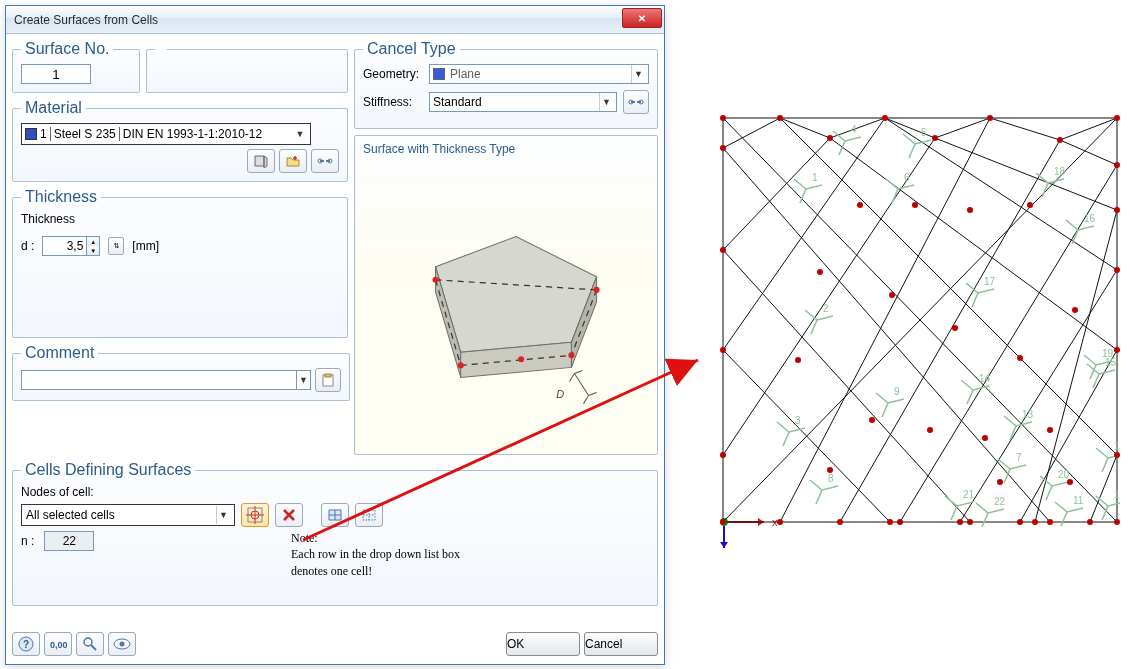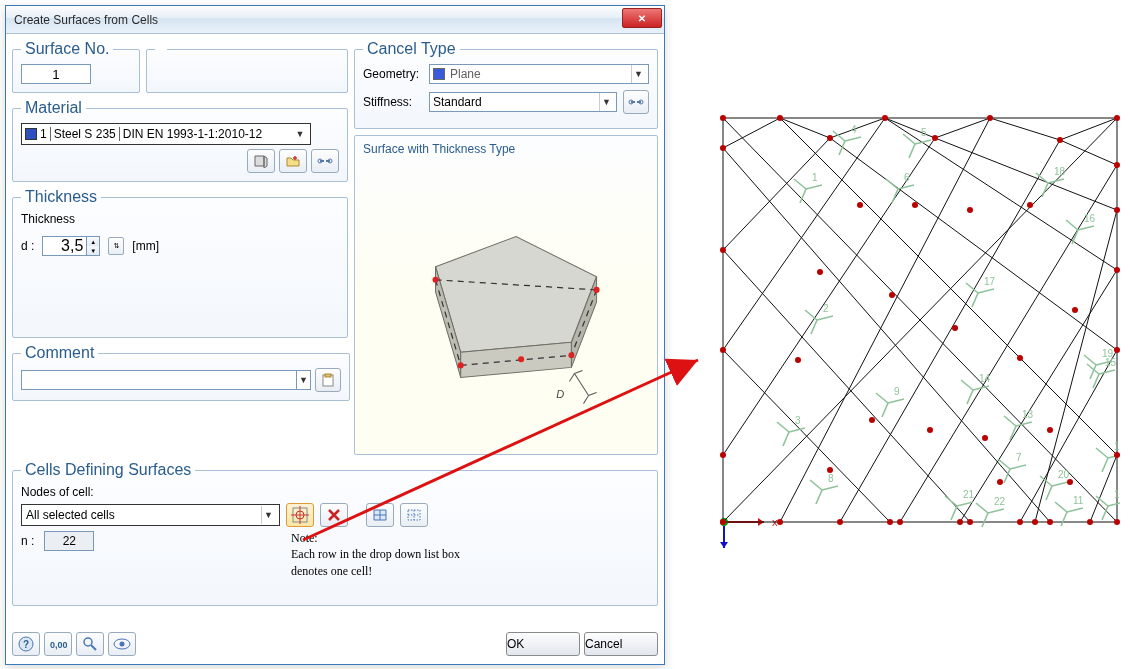--- a/index.html
+++ b/index.html
@@ -100,21 +100,21 @@
     font-size:11px;
   }
   .thickness-row { display:flex; align-items:center; gap:8px; margin-top:10px; }
   .spin {
     position:relative; width:58px; height:20px;
     border:1px solid #7a99b8; background:#fff;
     padding-right:14px;
   }
   .spin input {
     width:100%; height:100%; border:none; text-align:right; padding-right:2px;
-    font-size:16px; outline:none;
+    font-size:12px; outline:none;
   }
   .spin .sp { position:absolute; right:0; top:0; width:13px; height:100%; display:flex; flex-direction:column; }
   .spin .sp span { flex:1; border-left:1px solid #7a99b8; display:flex;align-items:center;justify-content:center; font-size:6px; background:linear-gradient(#f7f9fc,#e3eaf2); }
   .pick-btn {
     width:16px; height:18px; border:1px solid #9ab; background:linear-gradient(#fdfdfd,#e9eef5);
     border-radius:2px; display:flex;align-items:center;justify-content:center; font-size:7px;
   }
   .thickness-block { min-height: 150px; }
 
   .comment-combo {
@@ -136,21 +136,21 @@
   .combo .sw { width:12px;height:12px;border:1px solid #666;background:#3a5adc; }
   .combo .dropdown-arrow { border-left:1px solid #ccc; }
 
   .preview-group { flex:1; min-height:320px; position:relative; background: linear-gradient(#fcfdff,#fffef2,#fffef2); border:1px solid #a9c0d7; border-radius:2px; padding:6px 8px;}
   .preview-title { color:#2a5c8d; }
   .preview-svg { position:absolute; left:0; top:20px; right:0; bottom:0; }
 
   .cells-group { }
   .cells-row1 { display:flex; align-items:center; gap:6px; margin-top:4px; }
   .nodes-combo {
-    width: 259px; height:22px;
+    width: 214px; height:22px;
     border:1px solid #333; background:#fff;
     display:flex; align-items:center; padding:0 4px;
   }
   .nodes-combo .dropdown-arrow { border-left:1px solid #ccc; }
   .pick-tgt {
     width:28px; height:24px;
     border:1px solid #de9a34; background:linear-gradient(#fdf2d6,#fbe6a6);
     border-radius:3px;
     display:flex;align-items:center;justify-content:center;
   }

